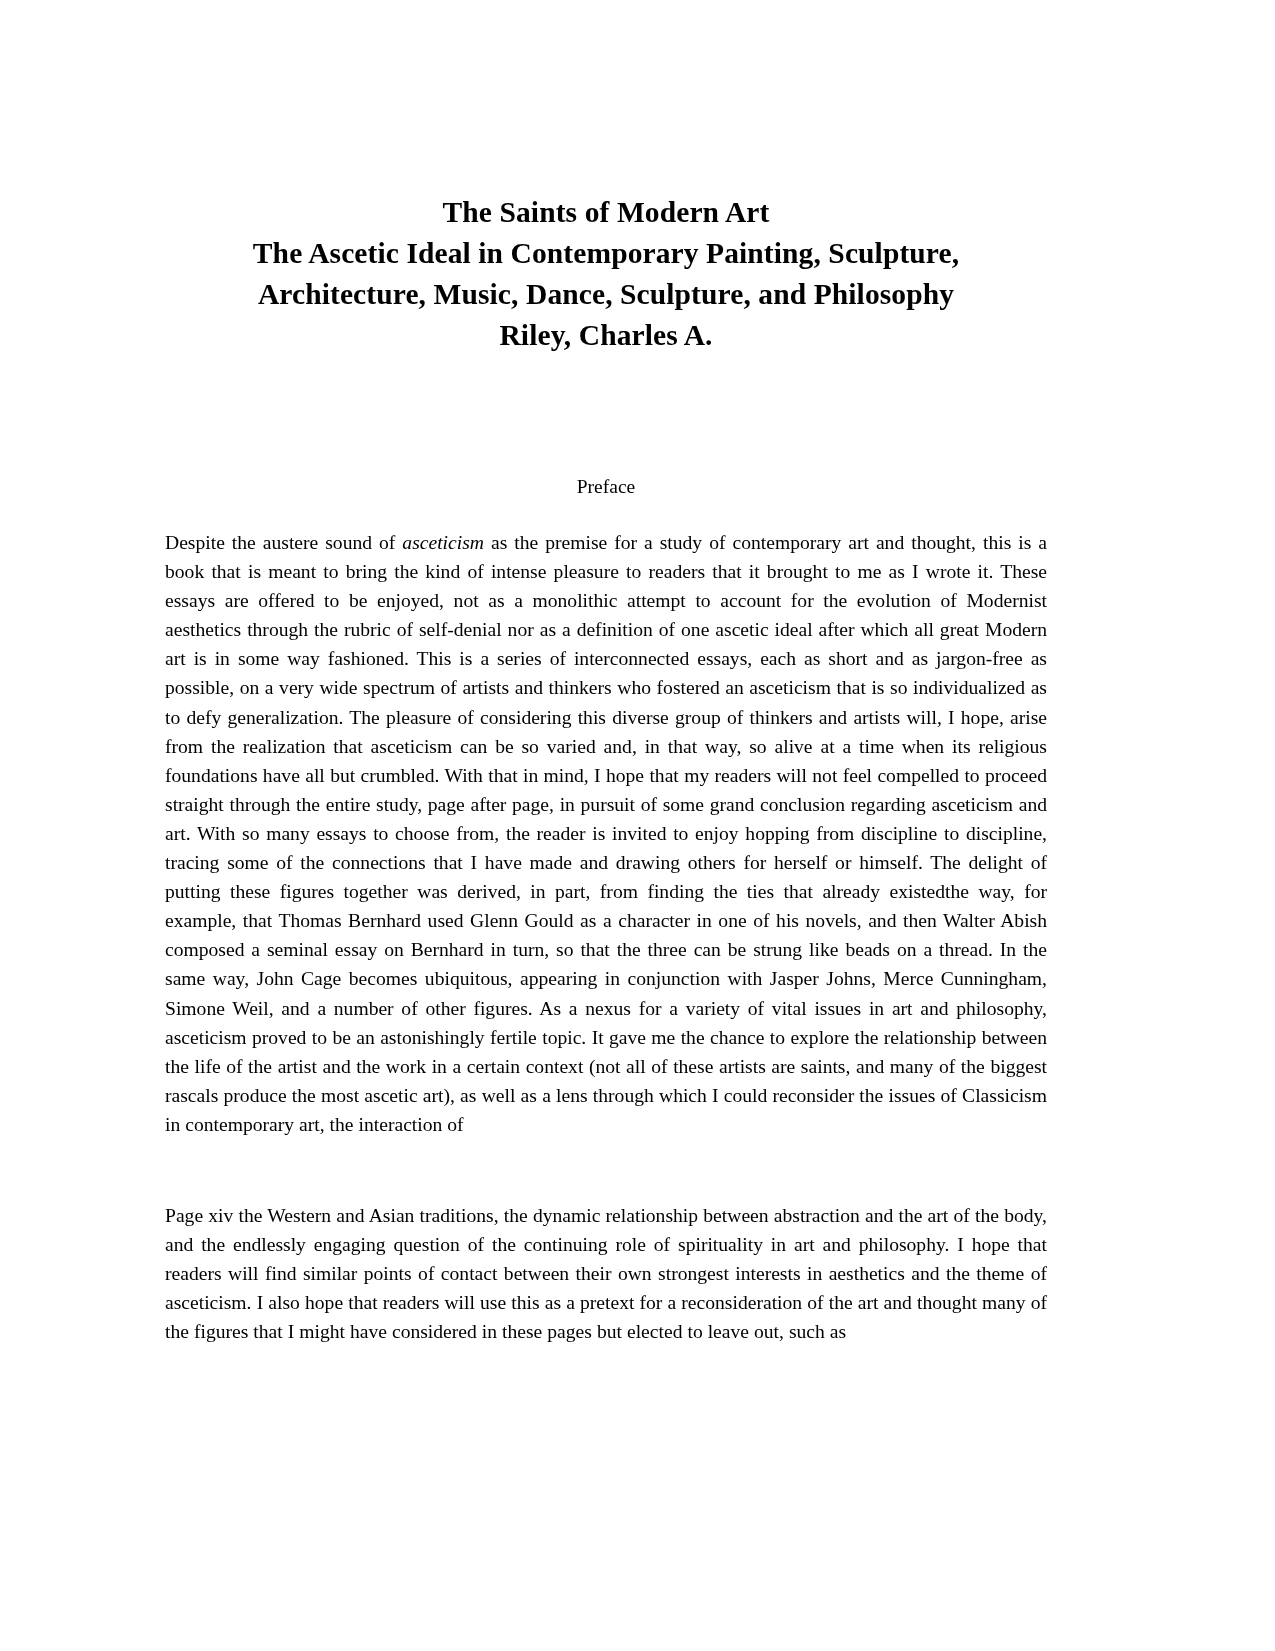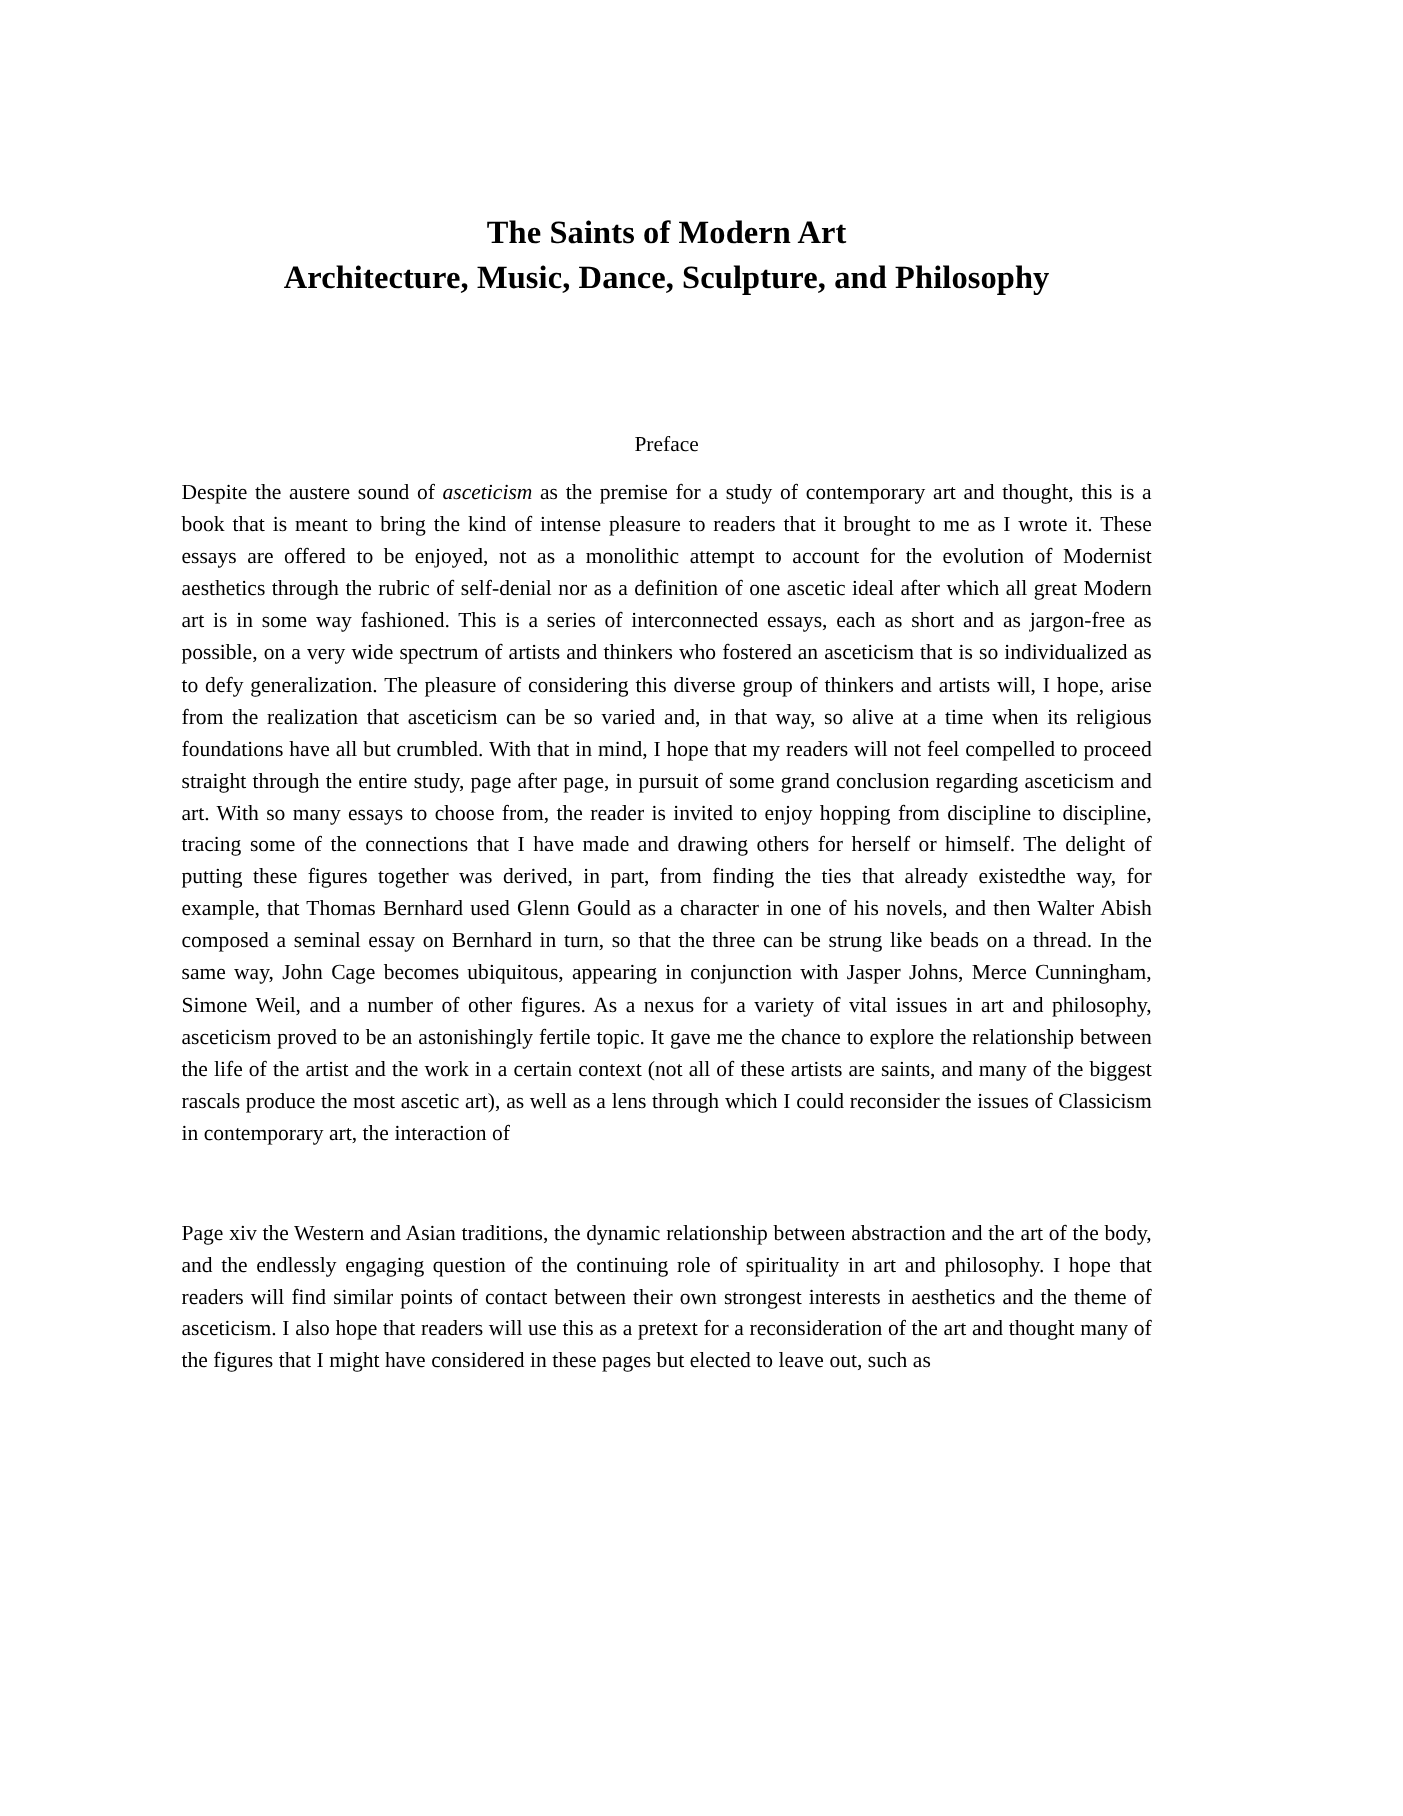--- a/index.html
+++ b/index.html
@@ -49,21 +49,21 @@
     display: block;
   }
   .section-heading {
     margin-top: 118px;
     font-size: 19.5px;
     line-height: 26px;
     font-weight: normal;
     text-align: center;
   }
   .body-para {
-    margin-top: 16px;
+    margin-top: 28px;
     font-size: 19.6px;
     line-height: 29.1px;
     text-align: justify;
     text-justify: inter-word;
     hyphens: none;
     word-spacing: 0.1px;
   }
   .para-gap {
     margin-top: 62px;
   }
@@ -73,21 +73,23 @@
 </style>
 </head>
 <body>
 
 <div class="page">
   <div class="content">
 
     <div class="title-block">
       <div class="title-line">
         <span class="title-main">The Saints of Modern Art</span>
+        <span class="title-sub">The Ascetic Ideal in Contemporary Painting, Sculpture,</span>
         <span class="title-sub">Architecture, Music, Dance, Sculpture, and Philosophy</span>
+        <span class="title-author">Riley, Charles A.</span>
       </div>
     </div>
 
     <div class="section-heading">Preface</div>
 
     <p class="body-para"><span>Despite the austere sound of </span><span class="italic">asceticism</span><span> as the premise for a study of contemporary art and thought, this is a book that is meant to bring the kind of intense pleasure to readers that it brought to me as I wrote it. These essays are offered to be enjoyed, not as a monolithic attempt to account for the evolution of Modernist aesthetics through the rubric of self-denial nor as a definition of one ascetic ideal after which all great Modern art is in some way fashioned. This is a series of interconnected essays, each as short and as jargon-free as possible, on a very wide spectrum of artists and thinkers who fostered an asceticism that is so individualized as to defy generalization. The pleasure of considering this diverse group of thinkers and artists will, I hope, arise from the realization that asceticism can be so varied and, in that way, so alive at a time when its religious foundations have all but crumbled. With that in mind, I hope that my readers will not feel compelled to proceed straight through the entire study, page after page, in pursuit of some grand conclusion regarding asceticism and art. With so many essays to choose from, the reader is invited to enjoy hopping from discipline to discipline, tracing some of the connections that I have made and drawing others for herself or himself. The delight of putting these figures together was derived, in part, from finding the ties that already existedthe way, for example, that Thomas Bernhard used Glenn Gould as a character in one of his novels, and then Walter Abish composed a seminal essay on Bernhard in turn, so that the three can be strung like beads on a thread. In the same way, John Cage becomes ubiquitous, appearing in conjunction with Jasper Johns, Merce Cunningham, Simone Weil, and a number of other figures. As a nexus for a variety of vital issues in art and philosophy, asceticism proved to be an astonishingly fertile topic. It gave me the chance to explore the relationship between the life of the artist and the work in a certain context (not all of these artists are saints, and many of the biggest rascals produce the most ascetic art), as well as a lens through which I could reconsider the issues of Classicism in contemporary art, the interaction of</span></p>
 
     <p class="body-para para-gap">Page xiv the Western and Asian traditions, the dynamic relationship between abstraction and the art of the body, and the endlessly engaging question of the continuing role of spirituality in art and philosophy. I hope that readers will find similar points of contact between their own strongest interests in aesthetics and the theme of asceticism. I also hope that readers will use this as a pretext for a reconsideration of the art and thought many of the figures that I might have considered in these pages but elected to leave out, such as</p>
 
   </div>

